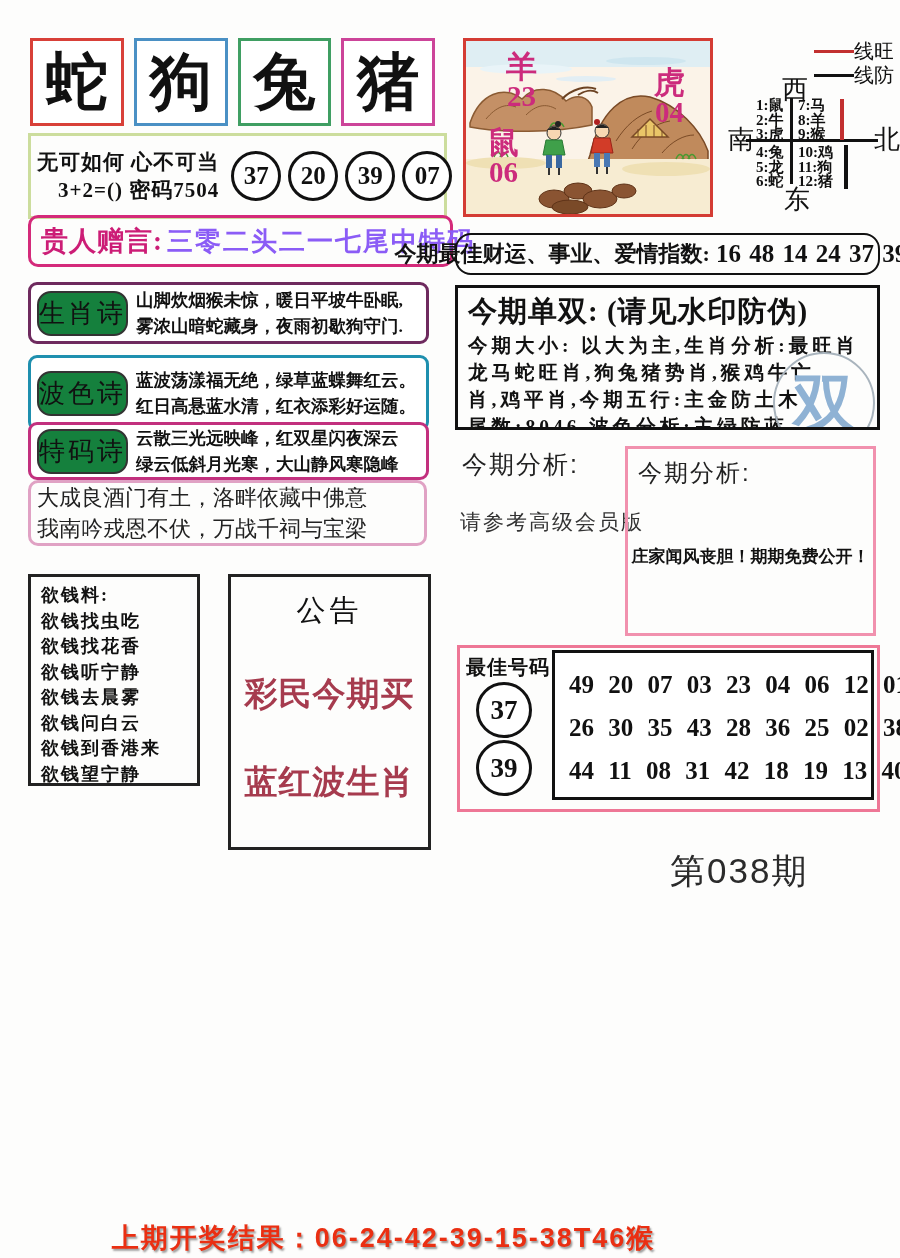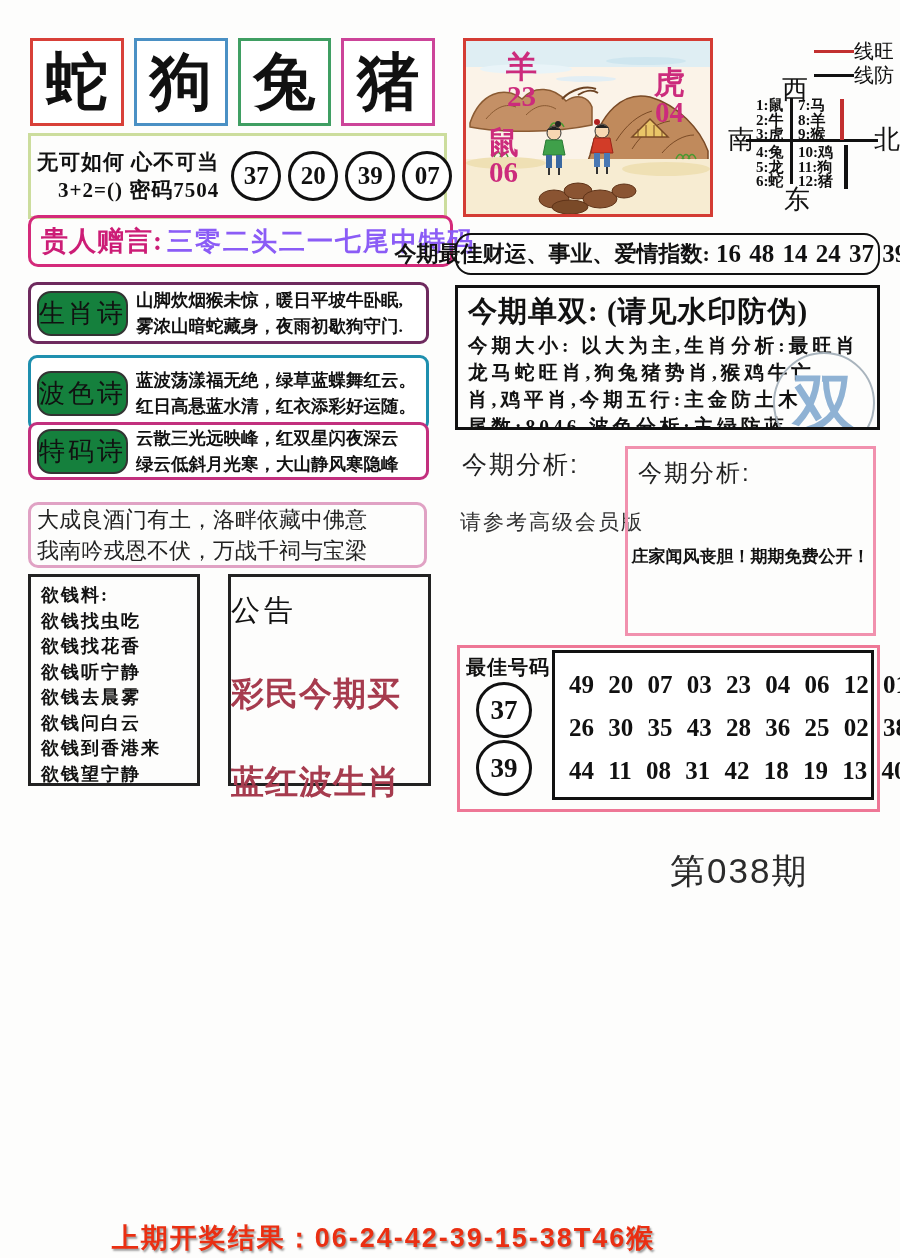--- a/index.html
+++ b/index.html
@@ -25,29 +25,29 @@
   .gift-text{color:#8b5cf6;font-size:26px;font-weight:bold;letter-spacing:2px;
         font-family:"Liberation Sans","DejaVu Sans",sans-serif;margin-left:4px;}
   .poem-box{position:absolute;left:28px;width:401px;border-radius:9px;display:flex;
         align-items:center;padding:4px 6px;background:#fff;box-sizing:border-box;}
   .poem-box.p0{top:282px;height:62px;border:3px solid #6e2a5e;}
   .poem-box.p1{top:355px;height:76px;border:3px solid #1e8fae;}
   .poem-box.p2{top:422px;height:58px;border:3px solid #c2307e;}
   .poem-label{border:2px solid #333;border-radius:14px;padding:3px 0;font-size:26px;
         letter-spacing:3px;white-space:nowrap;background:#15803d;}
   .poem-lines{margin-left:8px;font-size:17.5px;font-weight:bold;line-height:1.5;white-space:nowrap;}
-  .plain-poem{position:absolute;left:28px;top:502px;width:399px;height:66px;border:3px solid #e0a2c4;
+  .plain-poem{position:absolute;left:28px;top:480px;width:399px;height:66px;border:3px solid #e0a2c4;
         border-radius:10px;display:flex;flex-direction:column;justify-content:center;padding:0 6px;
         font-family:"Liberation Sans","DejaVu Sans",sans-serif;font-size:22px;line-height:31px;
         color:#222;white-space:nowrap;box-sizing:border-box;}
   .money-box{position:absolute;left:28px;top:574px;width:172px;height:212px;border:3px solid #222;
         padding:6px 0 0 10px;box-sizing:border-box;}
   .money-line{font-size:18px;font-weight:bold;letter-spacing:2px;line-height:25.5px;}
-  .notice-box{position:absolute;left:228px;top:574px;width:203px;height:212px;border:3px solid #222;
-        text-align:left;box-sizing:border-box;}
+  .notice-box{position:absolute;left:228px;top:574px;width:203px;height:276px;border:3px solid #222;
+        text-align:center;box-sizing:border-box;}
   .notice-title{font-size:29px;letter-spacing:4px;margin-top:14px;}
   .notice-line{font-size:33px;font-weight:bold;color:#a63b4e;letter-spacing:1px;line-height:50px;margin-top:38px;}
   
   .scene{position:absolute;left:463px;top:38px;width:244px;height:173px;border:3px solid #d43c34;
         background:#fbf3e8;}
   .scene svg{display:block;}
   .scene-label{position:absolute;color:#cc2b7c;font-weight:bold;text-align:center;line-height:1.0;}
   .scene-label .ch{font-size:31px;}
   .scene-label .nu{font-size:29px;font-family:"Liberation Serif",serif;}
   .sl-yang{left:40px;top:10px;}

